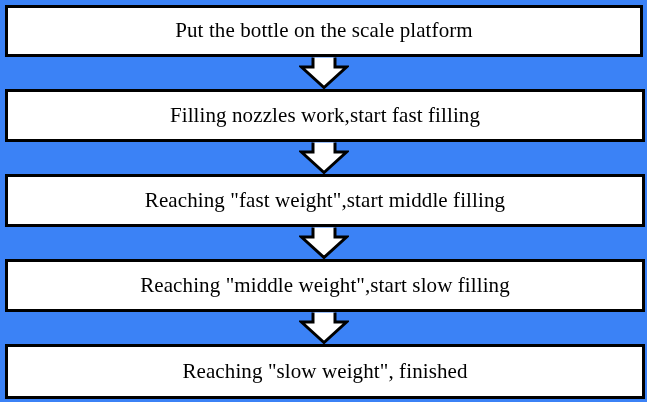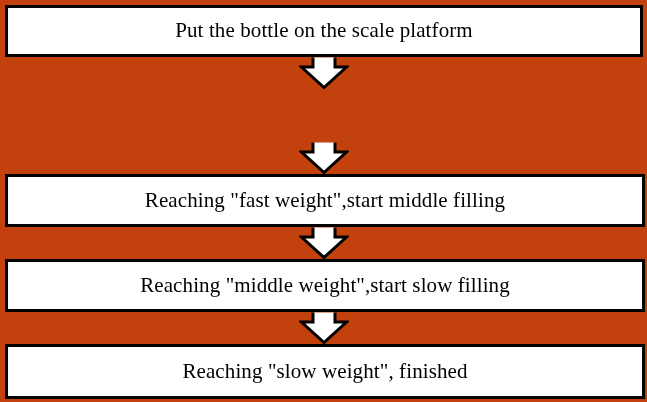--- a/index.html
+++ b/index.html
@@ -8,21 +8,21 @@
     padding: 0;
     background: #ffffff;
   }
   body {
     font-family: "Liberation Serif", "DejaVu Serif", serif;
   }
   #flowchart {
     position: relative;
     width: 647px;
     height: 402px;
-    background: #c2410c;
+    background: #3b82f6;
     overflow: hidden;
   }
   .flow-box {
     position: absolute;
     box-sizing: border-box;
     background: #ffffff;
     border: 3px solid #000000;
     display: flex;
     align-items: center;
     justify-content: center;
@@ -52,20 +52,23 @@
   <div class="flow-box" style="left:5px; top:5px; width:638px; height:52px;">
     <span class="flow-box-label">Put the bottle on the scale platform</span>
   </div>
 
   <div class="flow-arrow" style="left:299px; top:56px; width:50px; height:34px;">
     <svg width="50" height="34" viewBox="0 0 50 34" aria-hidden="true">
       <path d="M 14 1.5 L 14 11 L 2.5 11 L 25 31.5 L 47.5 11 L 36 11 L 36 1.5" fill="#ffffff" stroke="#000000" stroke-width="3" stroke-linejoin="miter" stroke-linecap="butt"></path>
     </svg>
   </div>
 
+  <div class="flow-box" style="left:5px; top:89px; width:640px; height:53px;">
+    <span class="flow-box-label">Filling nozzles work,start fast filling</span>
+  </div>
 
   <div class="flow-arrow" style="left:299px; top:141px; width:50px; height:34px;">
     <svg width="50" height="34" viewBox="0 0 50 34" aria-hidden="true">
       <path d="M 14 1.5 L 14 11 L 2.5 11 L 25 31.5 L 47.5 11 L 36 11 L 36 1.5" fill="#ffffff" stroke="#000000" stroke-width="3" stroke-linejoin="miter" stroke-linecap="butt"></path>
     </svg>
   </div>
 
   <div class="flow-box" style="left:5px; top:174px; width:640px; height:53px;">
     <span class="flow-box-label">Reaching "fast weight",start middle filling</span>
   </div>

